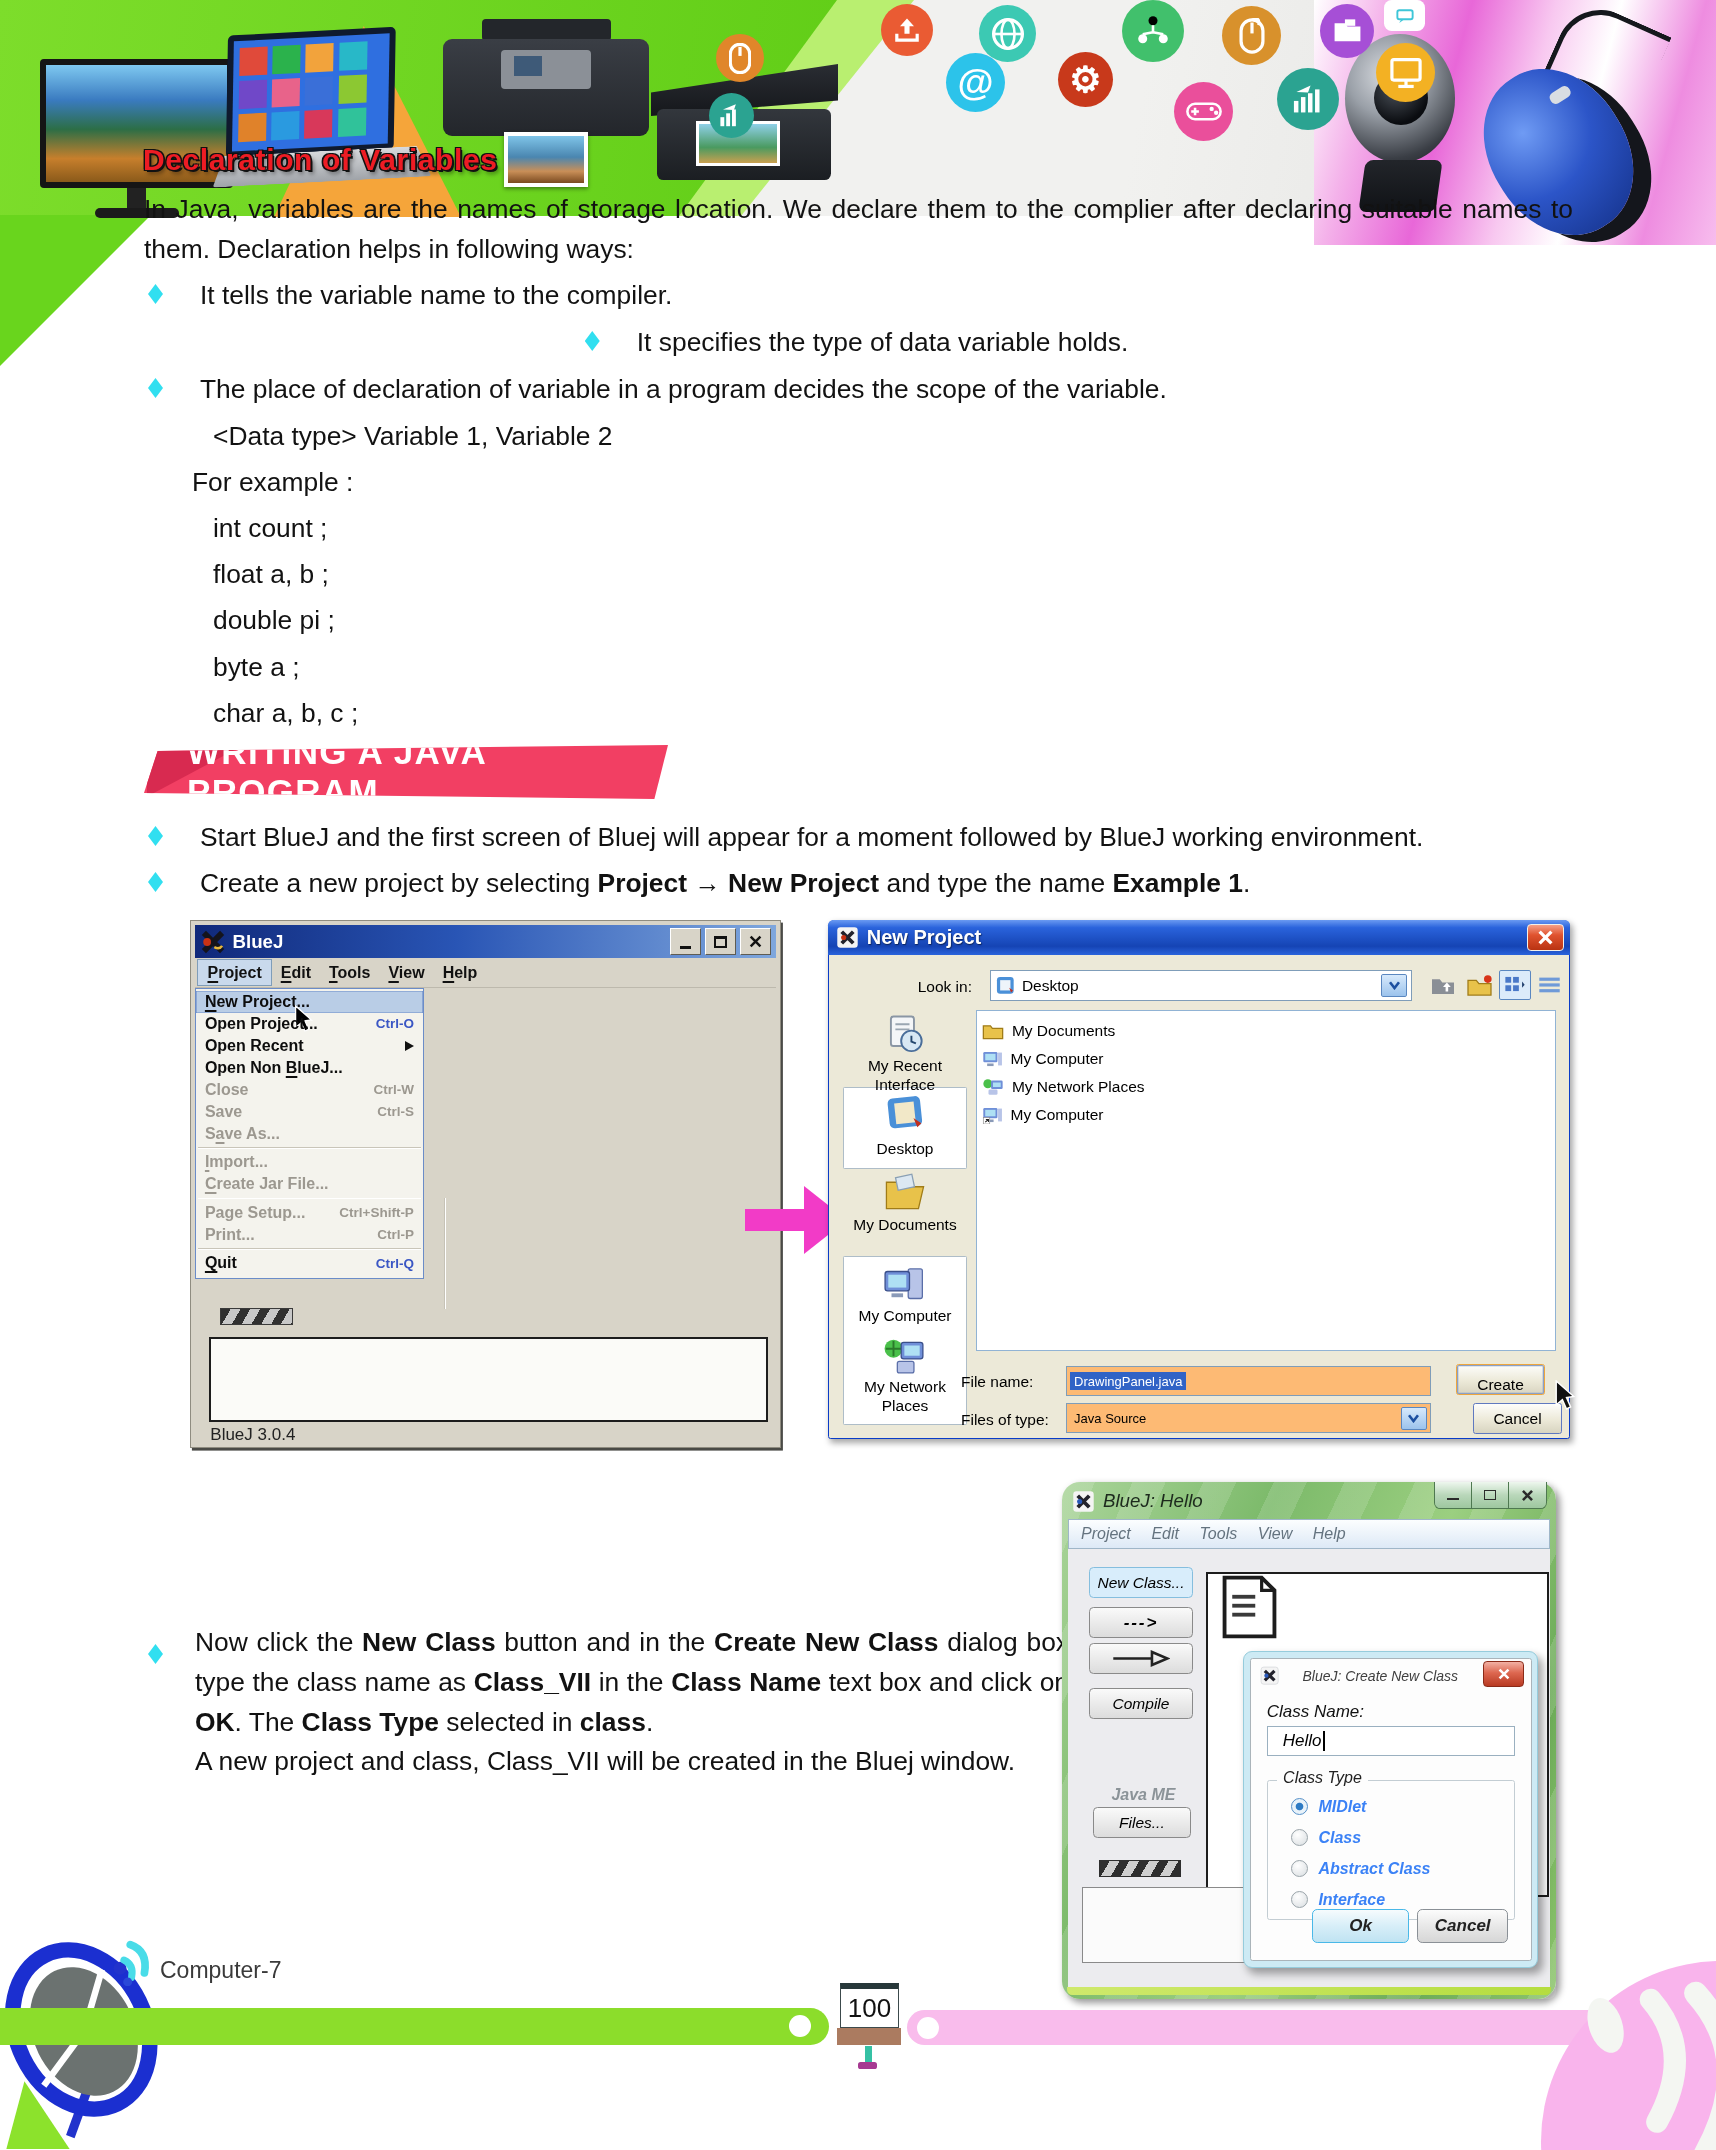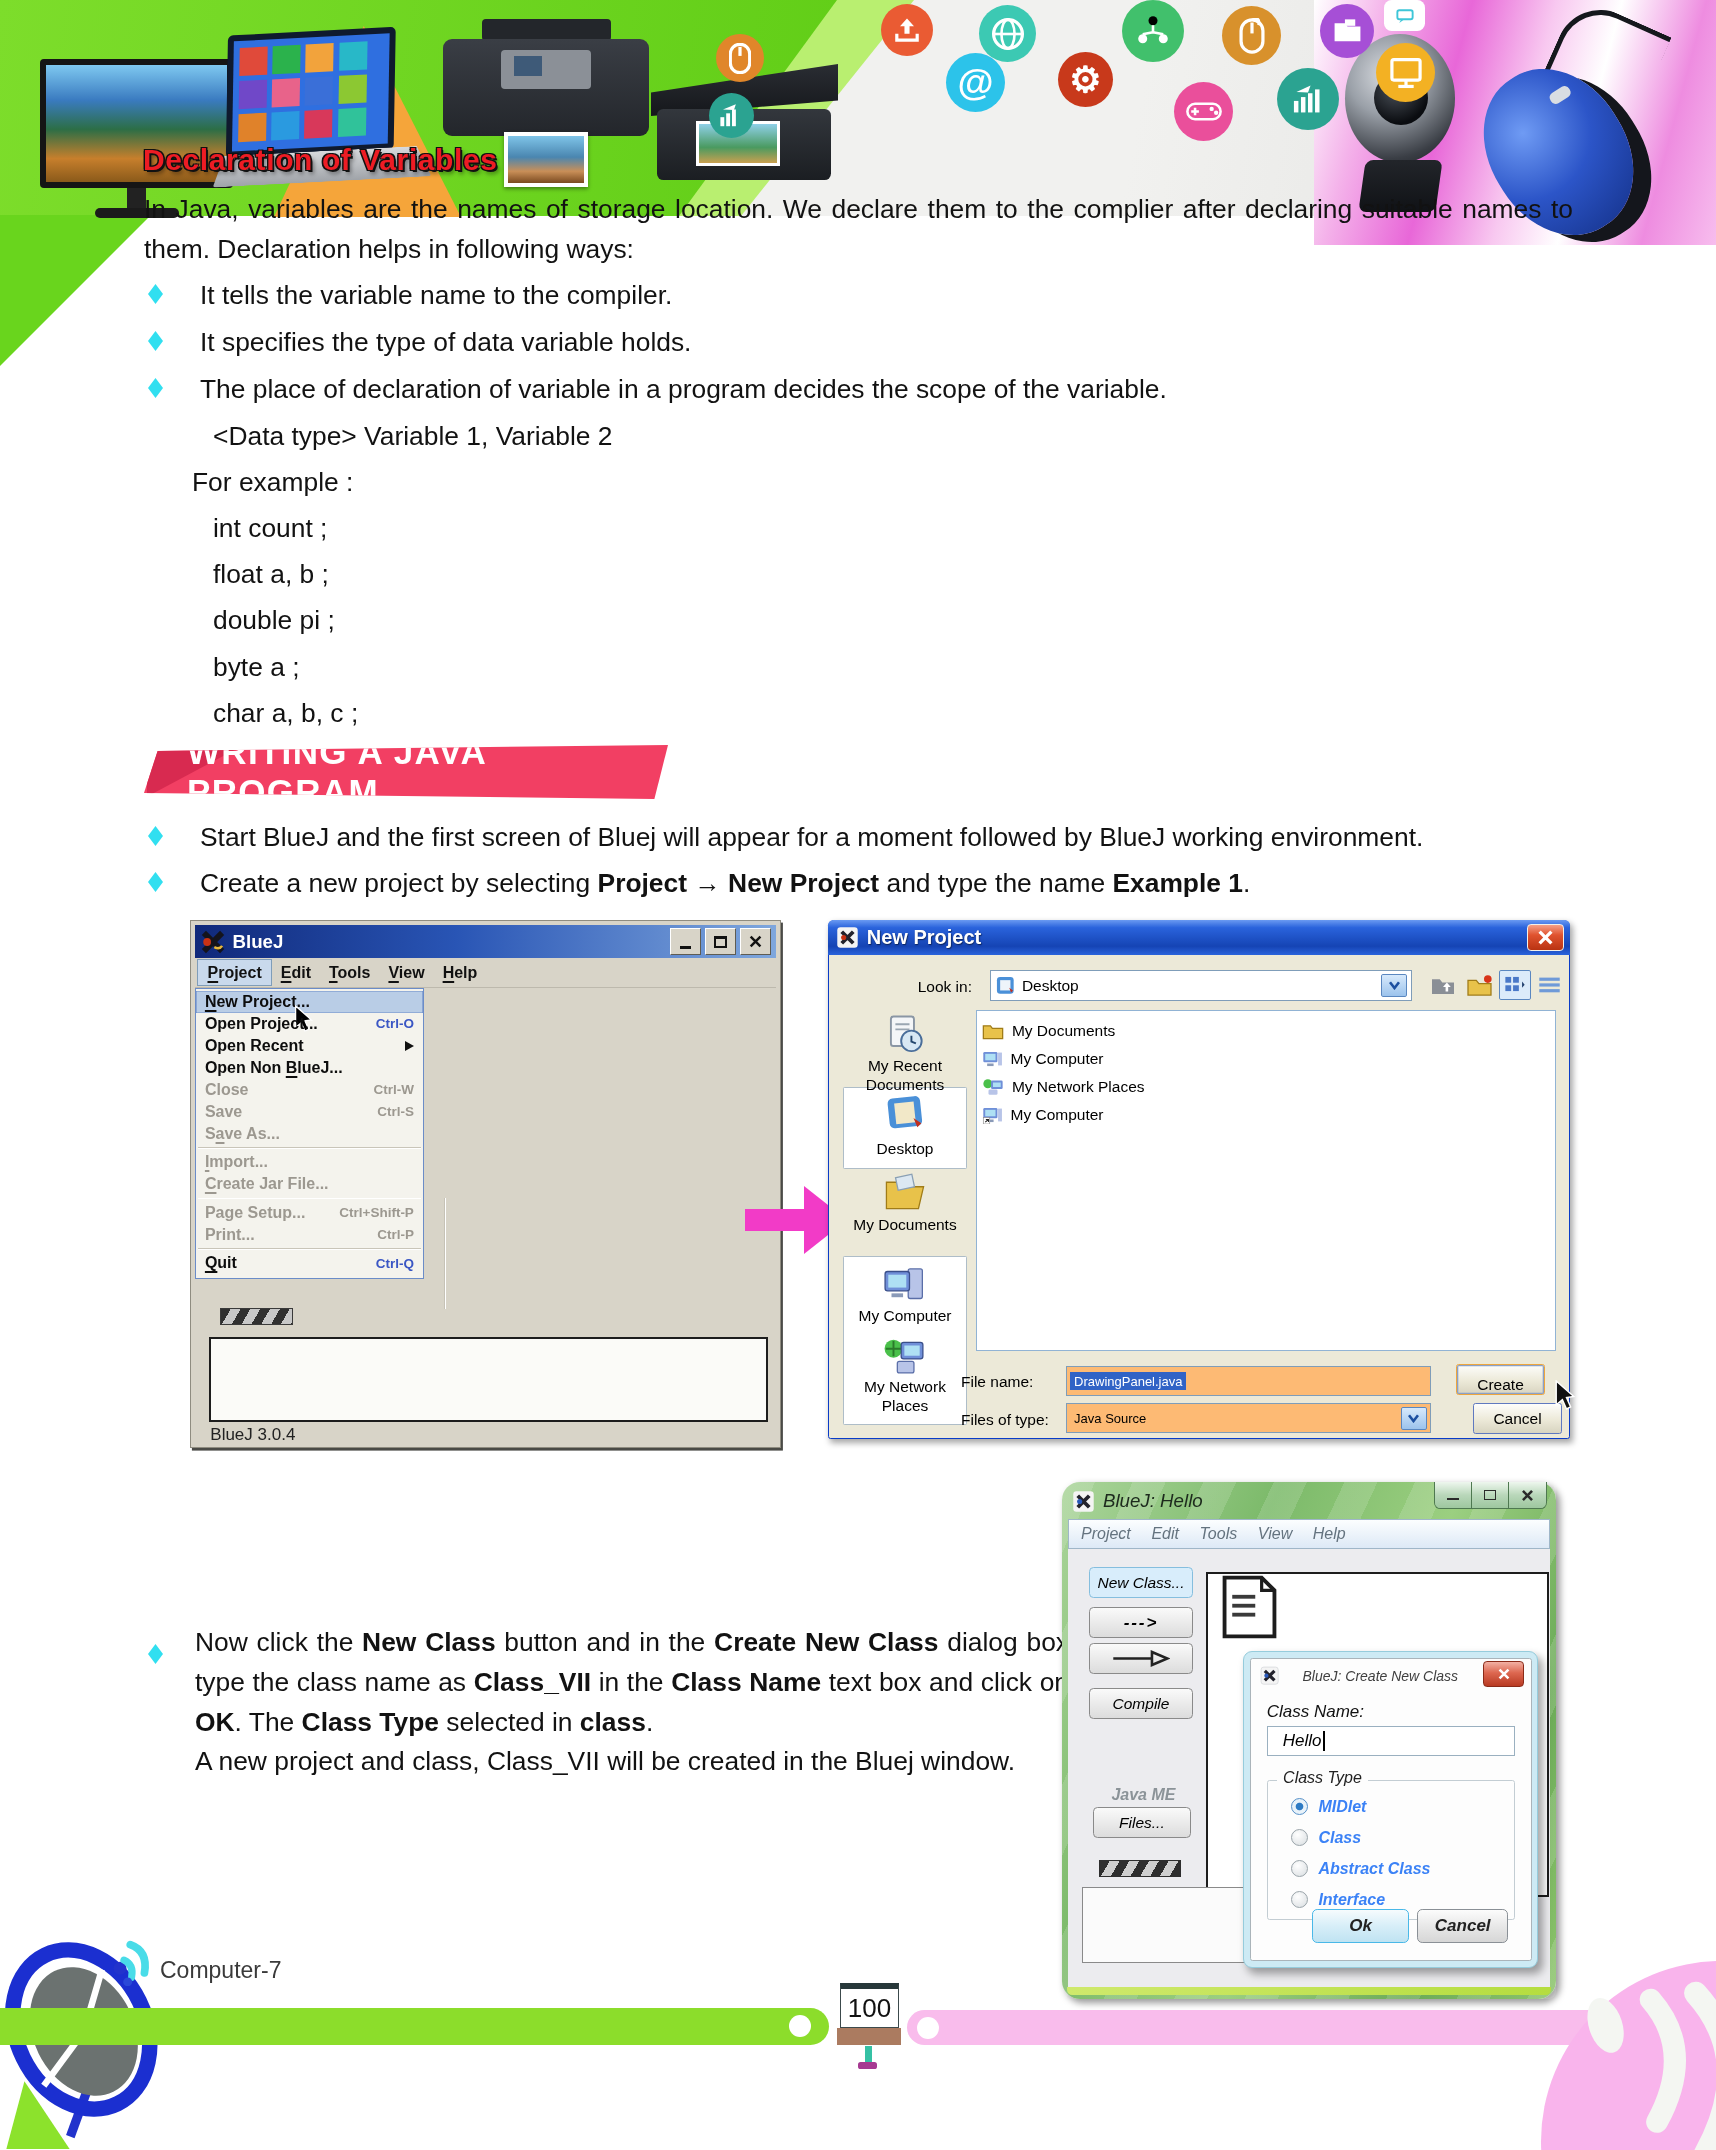--- a/index.html
+++ b/index.html
@@ -360,21 +360,21 @@
   </div>
 
   <div class="doc-title">Declaration of Variables</div>
 
   <p class="para1 txt">In Java, variables are the names of storage location. We declare them to the complier after declaring suitable names to them. Declaration helps in following ways:</p>
 
   <div class="bullet-row" style="left:148px;top:275px;width:1417px;">
     <span class="diamond"></span>
     <span class="bullet-text txt">It tells the variable name to the compiler.</span>
   </div>
-  <div class="bullet-row" style="left:148px;top:322px;width:1417px;">
+  <div class="bullet-row" style="left:148px;top:322px;width:1417px;justify-content:center;">
     <span class="diamond"></span>
     <span class="bullet-text txt">It specifies the type of data variable holds.</span>
   </div>
   <div class="bullet-row" style="left:148px;top:369px;width:1417px;">
     <span class="diamond"></span>
     <span class="bullet-text txt">The place of declaration of variable in a program decides the scope of the variable.</span>
   </div>
 
   <div class="code-line txt" style="left:213px;top:416px;">&lt;Data type&gt; Variable 1, Variable 2</div>
   <div class="code-line txt" style="left:192px;top:462px;">For example :</div>
@@ -553,21 +553,21 @@
 
       <div class="side-icon" style="top:3.9px;">
         <svg width="41" height="41" viewBox="0 0 64 64">
             <rect x="10" y="4" width="36" height="46" rx="4" fill="#f4f6f8" stroke="#8a96a4" stroke-width="3"></rect>
             <line x1="17" y1="16" x2="39" y2="16" stroke="#9aa6b2" stroke-width="3"></line>
             <line x1="17" y1="24" x2="39" y2="24" stroke="#9aa6b2" stroke-width="3"></line>
             <circle cx="42" cy="42" r="16" fill="#d8e8f4" stroke="#4a6e9a" stroke-width="3"></circle>
             <path d="M42 34 v9 l7 3" stroke="#26486e" stroke-width="3" fill="none"></path>
           </svg>
       </div>
-      <div class="side-item" style="top:46px;">My Recent Documents</div>
+      <div class="side-item" style="top:46px;">My Recent Interface</div>
 
       <div class="side-icon" style="top:82px;">
         <svg width="43" height="43" viewBox="0 0 66 66">
             <rect x="8" y="8" width="50" height="46" rx="8" fill="#4a90d8" transform="rotate(-6 33 33)"></rect>
             <rect x="18" y="16" width="30" height="32" fill="#f2e8c8" transform="rotate(-6 33 33)"></rect>
             <path d="M46 40 l12 8 -6 6 z" fill="#c03020"></path>
           </svg>
       </div>
       <div class="side-item" style="top:129px;">Desktop</div>
 

